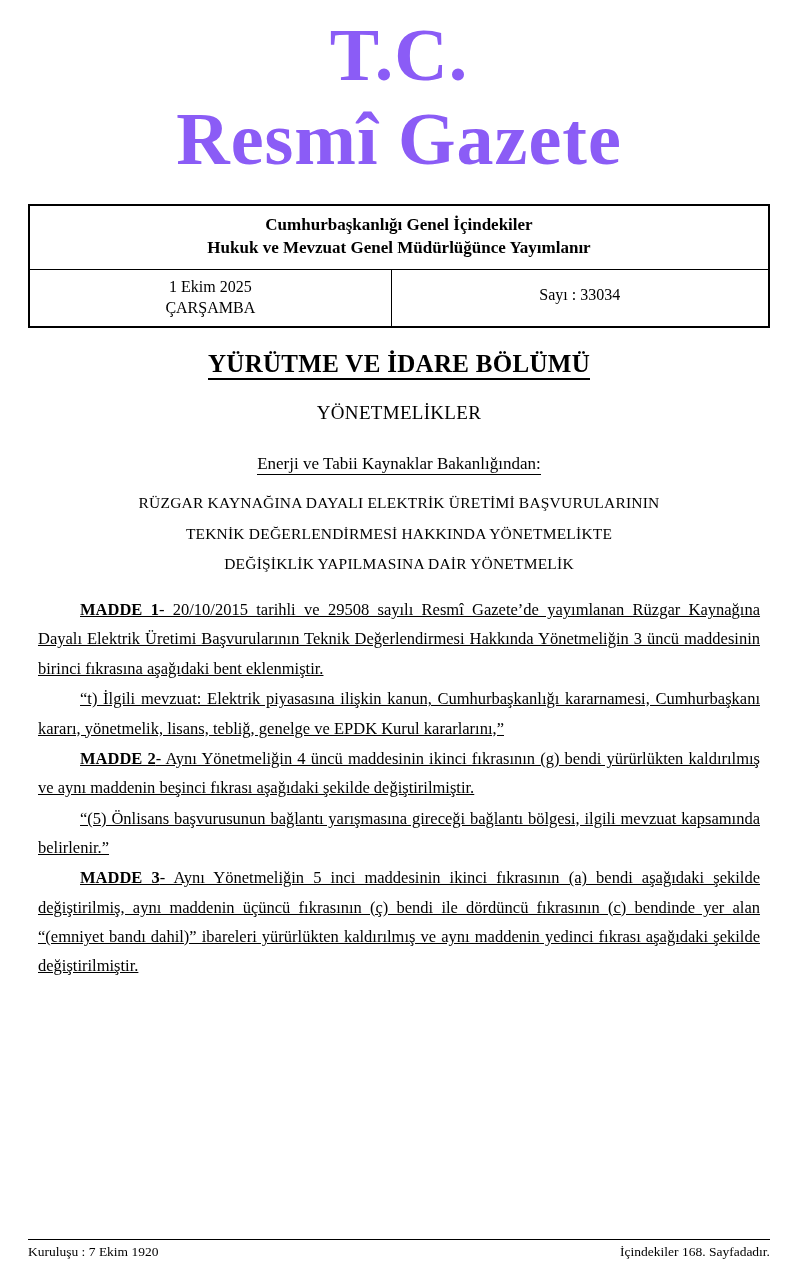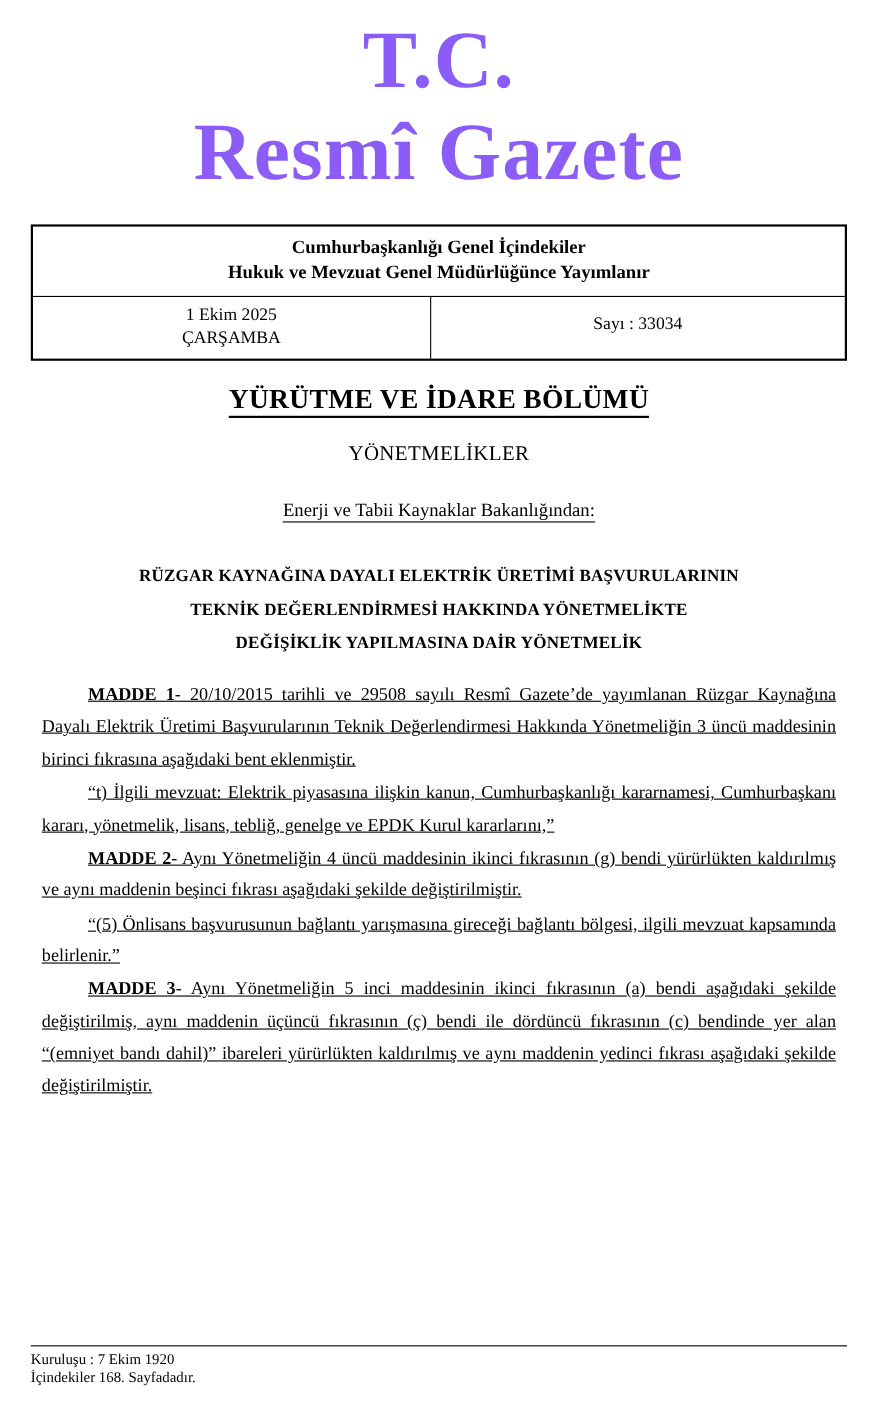--- a/index.html
+++ b/index.html
@@ -103,24 +103,24 @@
     font-size: 17px;
     margin-top: 30px;
   }
   .authority span {
     border-bottom: 1px solid #000;
     padding-bottom: 1px;
   }
 
   .doc-title {
     text-align: center;
-    font-weight: bold;
+    font-weight: normal;
     font-size: 15.5px;
     line-height: 1.95;
-    margin-top: 35px;
+    margin-top: 14px;
     letter-spacing: 0.2px;
   }
 
   
   .body-text {
     margin-top: 16px;
     font-size: 16.5px;
     line-height: 1.78;
     text-align: justify;
     padding: 0 10px;
@@ -138,21 +138,20 @@
   .footer {
     position: absolute;
     left: 28px;
     right: 28px;
     bottom: 22px;
     border-top: 1.5px solid #000;
     padding-top: 4px;
     display: flex;
     justify-content: space-between;
     font-size: 13.5px;
-    flex-direction: column;
   }
 </style>
 </head>
 <body>
 
 <div class="page">
 
   <div class="masthead">
     <div class="line1">T.C.</div>
     <div class="line2">Resmî Gazete</div>

